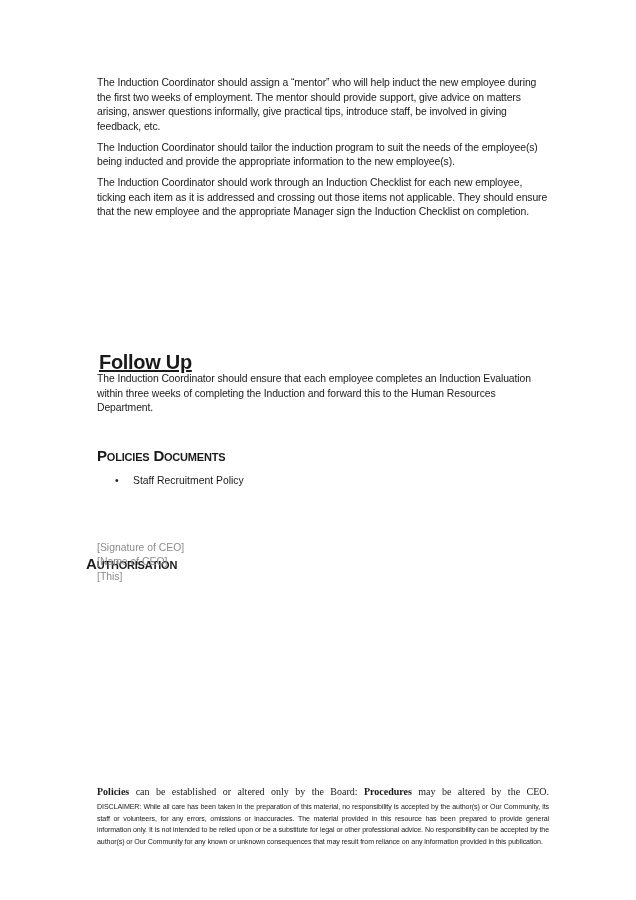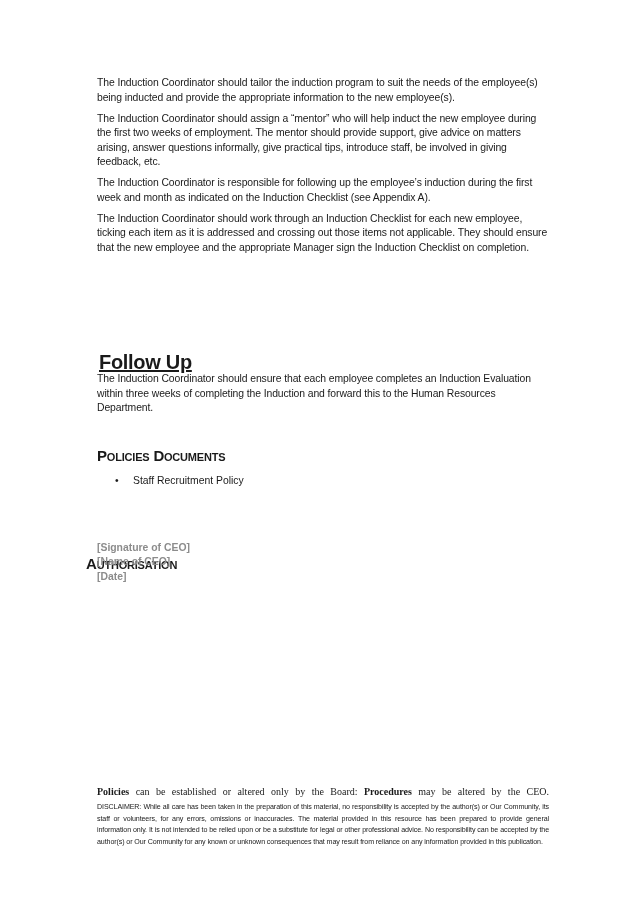--- a/index.html
+++ b/index.html
@@ -7,47 +7,46 @@
            font-family: "Liberation Sans", "DejaVu Sans", sans-serif; color: #1a1a1a; }
     .page { position: absolute; left: 97px; top: 76px; width: 452px; }
     p.body { font-size: 10.4px; line-height: 14.5px; margin: 0 0 6.5px 0; letter-spacing: -0.1px; }
     .h-follow { font-size: 20px; font-weight: bold; margin: 2px; position: absolute; left: 97px; top: 349px; letter-spacing: -0.3px; text-decoration: underline; }
     .follow-body { position: absolute; left: 97px; top: 372px; width: 452px; }
     .h-caps { font-weight: bold; margin: 0; font-variant: small-caps; letter-spacing: -0.2px; font-size: 15px; }
     .related { position: absolute; left: 97px; top: 447px; }
     .bullet-row { position: absolute; left: 115px; top: 474px; font-size: 10.4px; line-height: 14px; display: flex; }
     .bullet-dot { width: 18px; }
     .auth { position: absolute; left: 86px; top: 514px; margin-top: 41px; }
-    .placeholders { position: absolute; left: 97px; top: 541px; font-size: 10.4px; line-height: 14.3px; color: #8c8c8c; font-weight: bold; }
+    .placeholders { position: absolute; left: 97px; top: 541px; font-size: 10.4px; line-height: 14.3px; color: #8c8c8c; }
     .policies { position: absolute; left: 97px; top: 786px; width: 452px; font-size: 10px; text-align: justify; text-align-last: justify; line-height: 12px; font-family: Liberation Serif, serif; }
     .disclaimer { position: absolute; left: 97px; top: 802px; width: 452px; font-size: 7.1px; line-height: 11.6px; text-align: justify; letter-spacing: -0.1px; }
   </style>
 </head>
 <body>
 
 <div class="page">
+  <p class="body">The Induction Coordinator should assign a “mentor” who will help induct the new employee during the first two weeks of employment. The mentor should provide support, give advice on matters arising, answer questions informally, give practical tips, introduce staff, be involved in giving feedback, etc.</p>
   <p class="body">The Induction Coordinator should tailor the induction program to suit the needs of the employee(s) being inducted and provide the appropriate information to the new employee(s).</p>
-  <p class="body">The Induction Coordinator should assign a “mentor” who will help induct the new employee during the first two weeks of employment. The mentor should provide support, give advice on matters arising, answer questions informally, give practical tips, introduce staff, be involved in giving feedback, etc.</p>
-  <p class="body">The Induction Coordinator is responsible for following up the employee’s induction during the first week and month as indicated on the Induction Checklist (see Appendix A).</p>
   <p class="body">The Induction Coordinator should work through an Induction Checklist for each new employee, ticking each item as it is addressed and crossing out those items not applicable. They should ensure that the new employee and the appropriate Manager sign the Induction Checklist on completion.</p>
 </div>
 
 <h3 class="h-follow">Follow Up</h3>
 <div class="follow-body">
   <p class="body">The Induction Coordinator should ensure that each employee completes an Induction Evaluation within three weeks of completing the Induction and forward this to the Human Resources Department.</p>
 </div>
 
 <h2 class="h-caps related">Policies Documents</h2>
 <div class="bullet-row">
   <span class="bullet-dot">•</span>
   <span>Staff Recruitment Policy</span>
 </div>
 
 <h2 class="h-caps auth">Authorisation</h2>
 <div class="placeholders">
   <div>[Signature of CEO]</div>
   <div>[Name of CEO]</div>
-  <div>[Date]</div>
+  <div>[This]</div>
 </div>
 
 <div class="policies"><b>Policies</b><span> can be established or altered only by the Board: </span><b>Procedures</b><span> may be altered by the CEO.</span></div>
 
 <div class="disclaimer">DISCLAIMER: While all care has been taken in the preparation of this material, no responsibility is accepted by the author(s) or Our Community, its staff or volunteers, for any errors, omissions or inaccuracies. The material provided in this resource has been prepared to provide general information only. It is not intended to be relied upon or be a substitute for legal or other professional advice. No responsibility can be accepted by the author(s) or Our Community for any known or unknown consequences that may result from reliance on any information provided in this publication.</div>
 
 </body></html>

